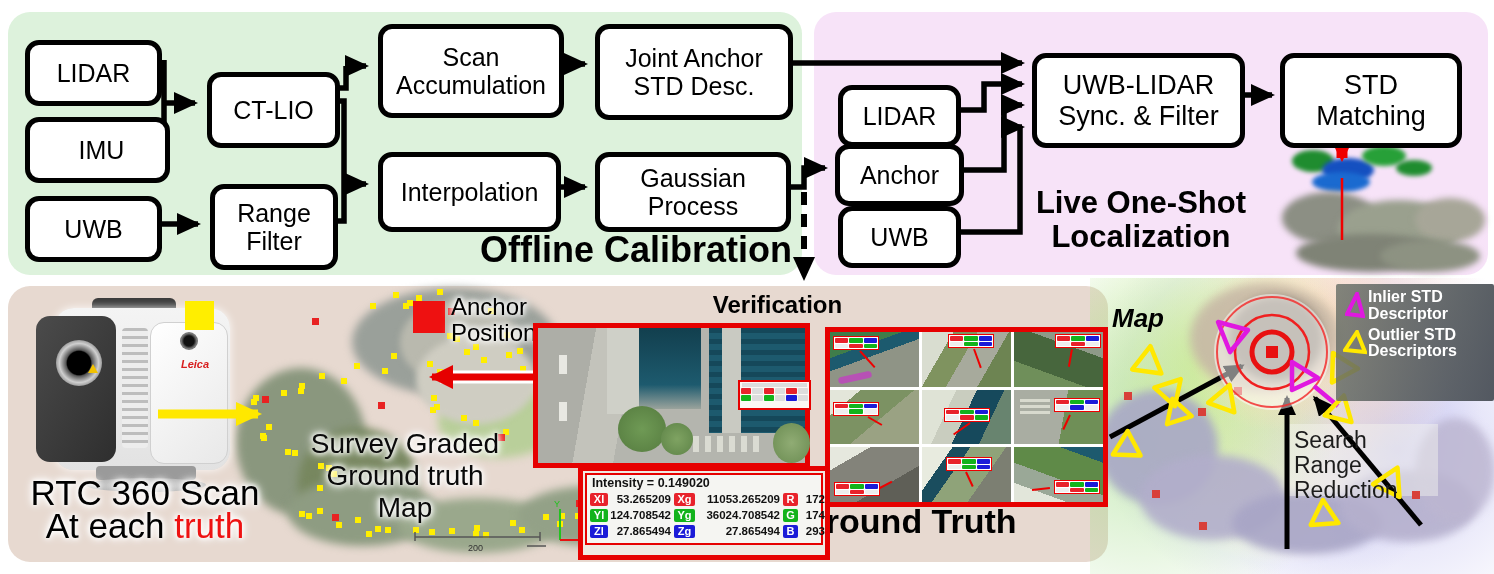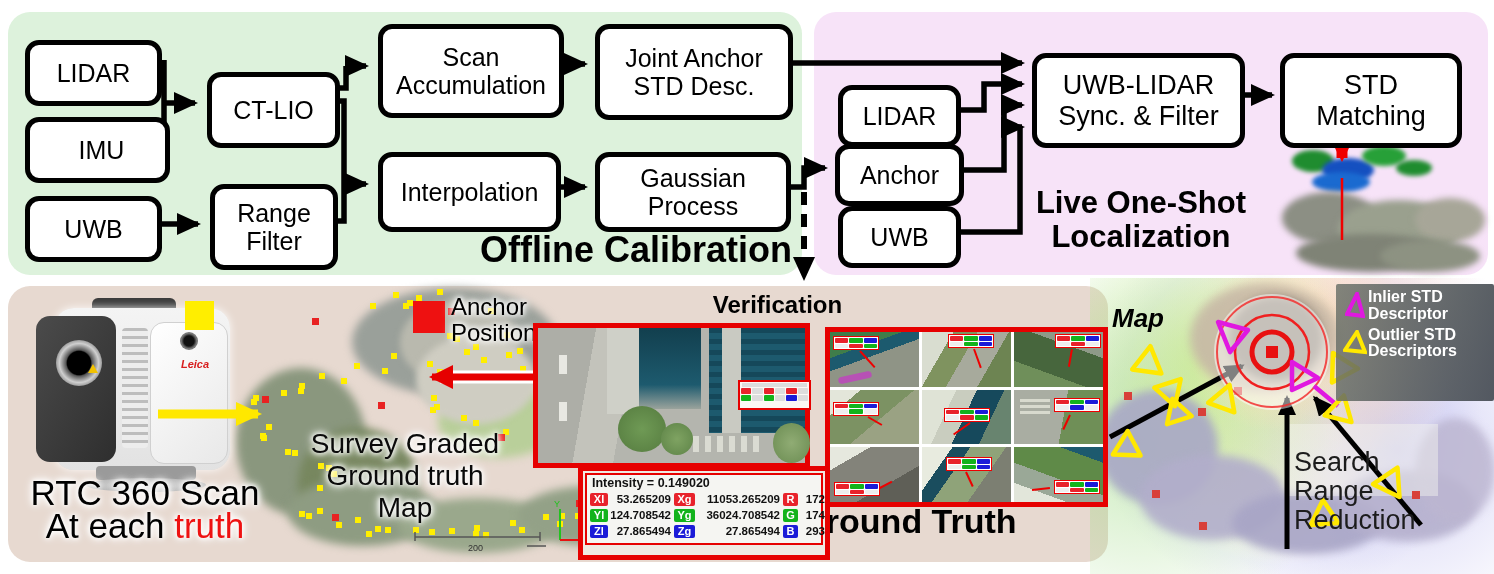--- a/index.html
+++ b/index.html
@@ -326,21 +326,21 @@
           <span class="mc" style="background:#1b1bd8"></span>
           <span class="mc" style="background:#eee"></span>
           <span class="mc" style="background:#e8222b"></span>
           <span class="mc" style="background:#12b31c"></span>
         </div>
       <div class="cl" style="left:18px;top:42px;width:18px;transform:rotate(-6deg);"></div>
     </div>
   </div>
 
   <div class="abs" style="left:1112px;top:303px;font-size:26px;font-weight:bold;font-style:italic;z-index:4;color:#000;">Map</div>
-  <div class="abs pre" style="left:1294px;top:448px;font-size:27px;line-height:1.08;z-index:4;color:#1c1c1c;">Search
+  <div class="abs pre" style="left:1294px;top:428px;font-size:23px;line-height:1.08;z-index:4;color:#1c1c1c;">Search
 Range
 Reduction</div>
 
   <div id="map-legend">
     <div class="lg-row">
       <span class="lg-icon">
         <svg width="20" height="28" viewBox="0 0 20 28">
             <polygon points="12,2 18,24 2,22" fill="none" stroke="#e018e0" stroke-width="4"></polygon>
           </svg>
       </span>

